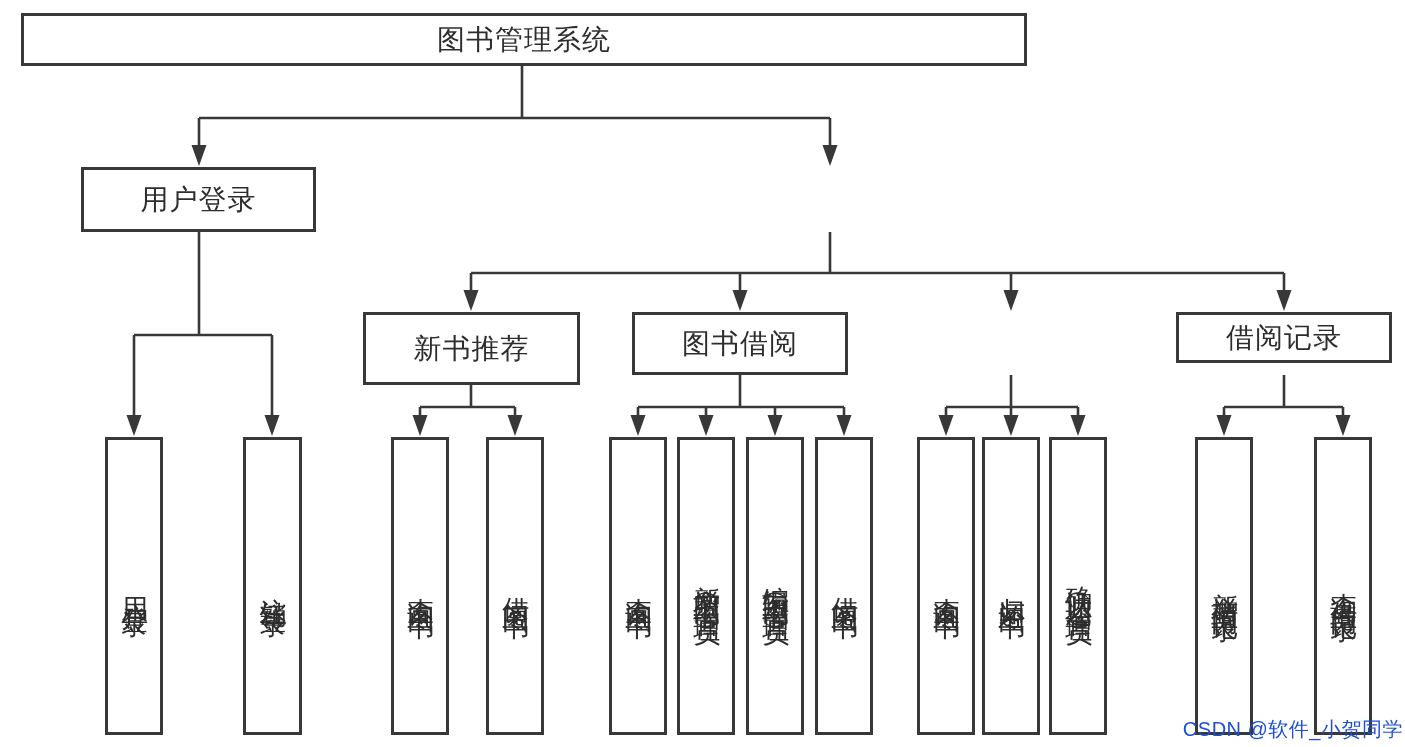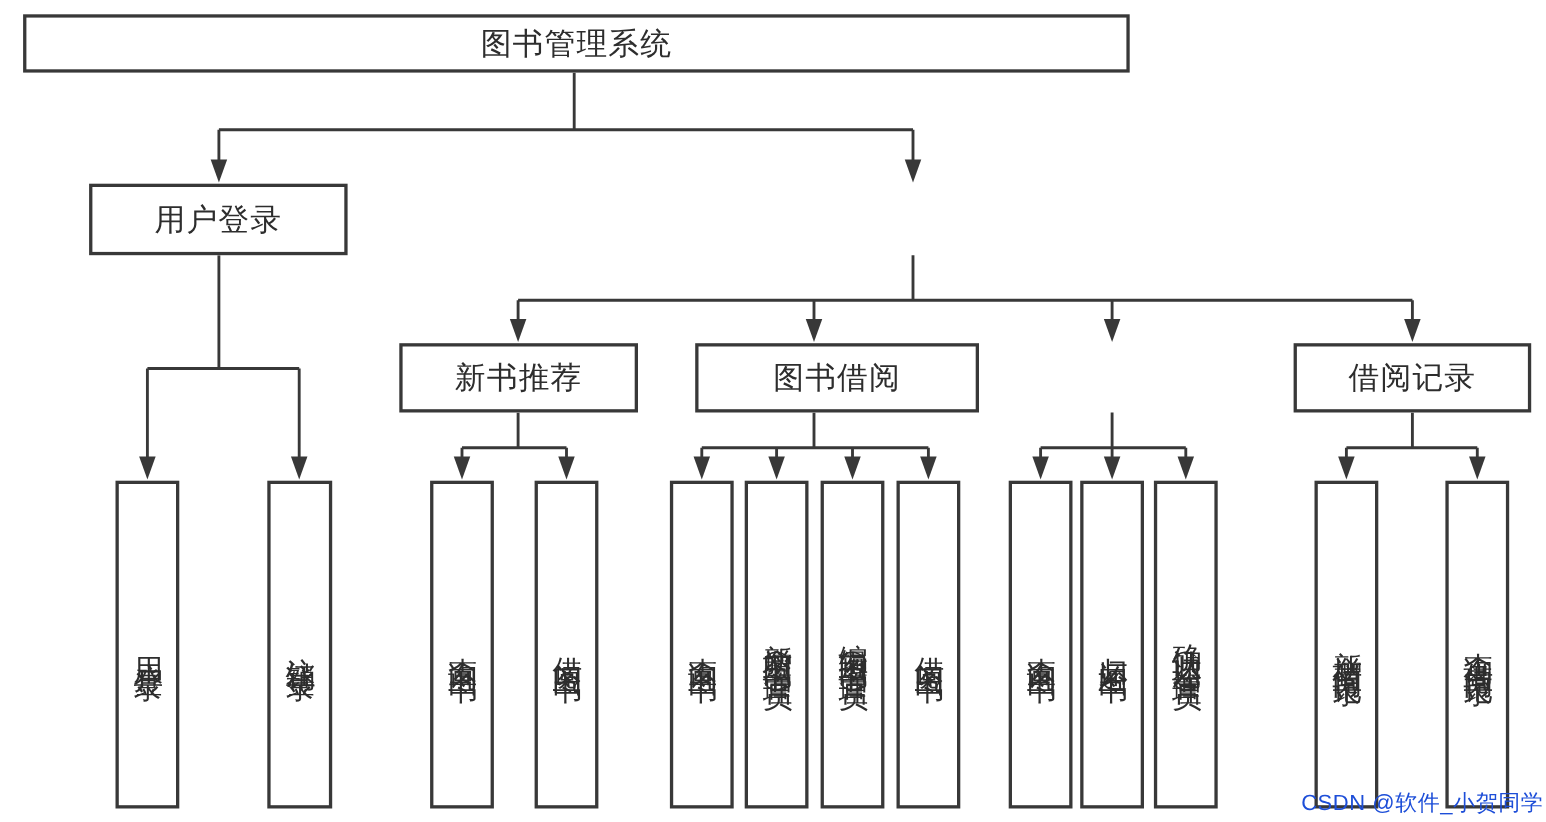--- a/index.html
+++ b/index.html
@@ -83,27 +83,27 @@
   </svg>
 
   <div class="box" style="left:21px; top:13px; width:1006px; height:53px;">
     <span class="lbl">图书管理系统</span>
   </div>
 
   <div class="box" style="left:81px; top:167px; width:235px; height:65px;">
     <span class="lbl">用户登录</span>
   </div>
 
-  <div class="box" style="left:363px; top:312px; width:217px; height:63px;">
+  <div class="box" style="left:363px; top:312px; width:217px; height:73px;">
     <span class="lbl">新书推荐</span>
   </div>
-  <div class="box" style="left:632px; top:312px; width:258px; height:63px;">
+  <div class="box" style="left:632px; top:312px; width:216px; height:63px;">
     <span class="lbl">图书借阅</span>
   </div>
-  <div class="box" style="left:1176px; top:312px; width:216px; height:63px;">
+  <div class="box" style="left:1176px; top:312px; width:216px; height:51px;">
     <span class="lbl">借阅记录</span>
   </div>
 
   <div class="box vbox" style="left:105px; top:437px; width:58px; height:298px;">
     <span class="lbl">用户登录</span>
   </div>
   <div class="box vbox" style="left:243px; top:437px; width:59px; height:298px;">
     <span class="lbl">注销登录</span>
   </div>
 

